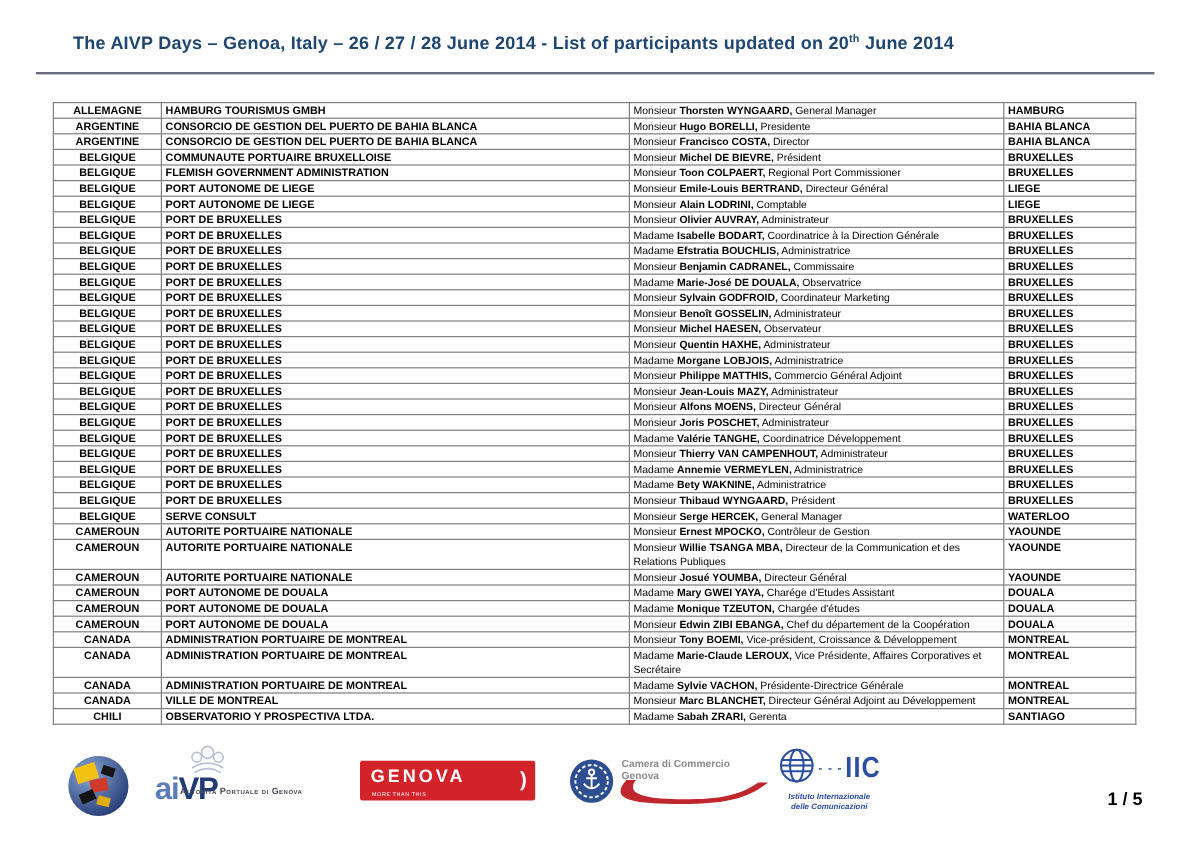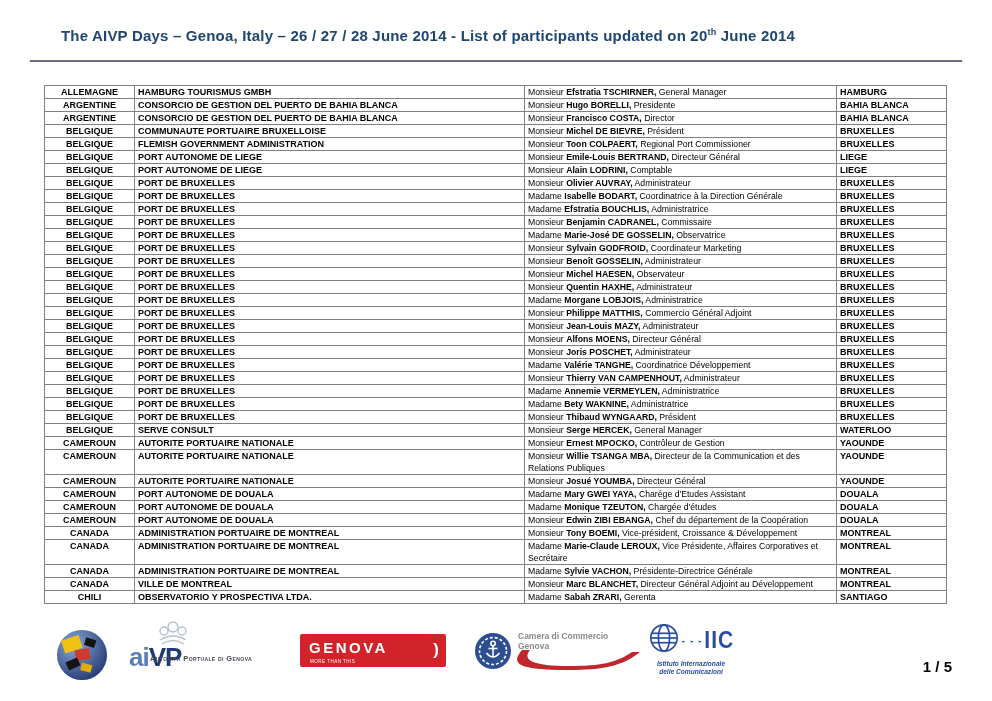--- a/index.html
+++ b/index.html
@@ -72,21 +72,21 @@
     <span>The AIVP Days – Genoa, Italy – 26 / 27 / 28 June 2014   -   List of participants updated on 20</span><sup>th</sup><span> June 2014</span>
   </div>
   <div class="title-rule"></div>
 
   <div class="tbl-wrap">
     <table>
       <tbody id="rows-body">
           <tr>
             <td class="c-country">ALLEMAGNE</td>
             <td class="c-org">HAMBURG TOURISMUS GMBH</td>
-            <td class="c-person"><span>Monsieur</span> <b>Efstratia TSCHIRNER,</b> <span>General Manager</span></td>
+            <td class="c-person"><span>Monsieur</span> <b>Thorsten WYNGAARD,</b> <span>General Manager</span></td>
             <td class="c-city">HAMBURG</td>
           </tr>
           <tr>
             <td class="c-country">ARGENTINE</td>
             <td class="c-org">CONSORCIO DE GESTION DEL PUERTO DE BAHIA BLANCA</td>
             <td class="c-person"><span>Monsieur</span> <b>Hugo BORELLI,</b> <span>Presidente</span></td>
             <td class="c-city">BAHIA BLANCA</td>
           </tr>
           <tr>
             <td class="c-country">ARGENTINE</td>
@@ -138,21 +138,21 @@
           </tr>
           <tr>
             <td class="c-country">BELGIQUE</td>
             <td class="c-org">PORT DE BRUXELLES</td>
             <td class="c-person"><span>Monsieur</span> <b>Benjamin CADRANEL,</b> <span>Commissaire</span></td>
             <td class="c-city">BRUXELLES</td>
           </tr>
           <tr>
             <td class="c-country">BELGIQUE</td>
             <td class="c-org">PORT DE BRUXELLES</td>
-            <td class="c-person"><span>Madame</span> <b>Marie-José DE GOSSELIN,</b> <span>Observatrice</span></td>
+            <td class="c-person"><span>Madame</span> <b>Marie-José DE DOUALA,</b> <span>Observatrice</span></td>
             <td class="c-city">BRUXELLES</td>
           </tr>
           <tr>
             <td class="c-country">BELGIQUE</td>
             <td class="c-org">PORT DE BRUXELLES</td>
             <td class="c-person"><span>Monsieur</span> <b>Sylvain GODFROID,</b> <span>Coordinateur Marketing</span></td>
             <td class="c-city">BRUXELLES</td>
           </tr>
           <tr>
             <td class="c-country">BELGIQUE</td>

